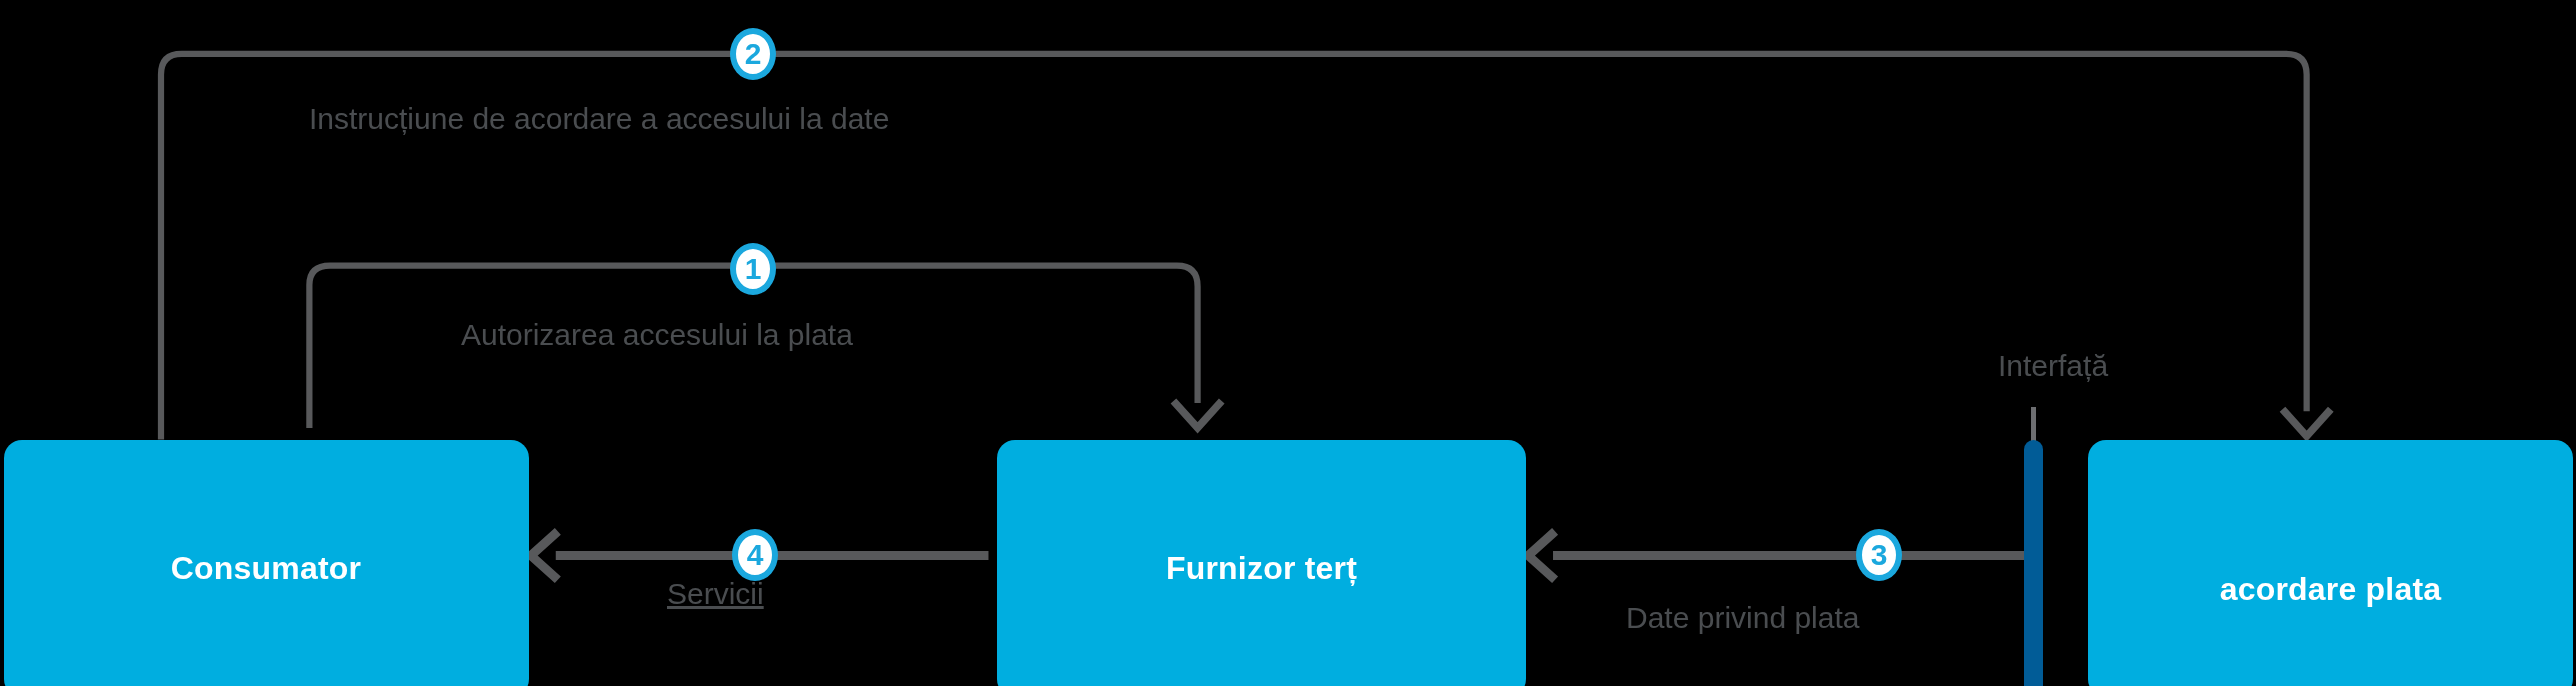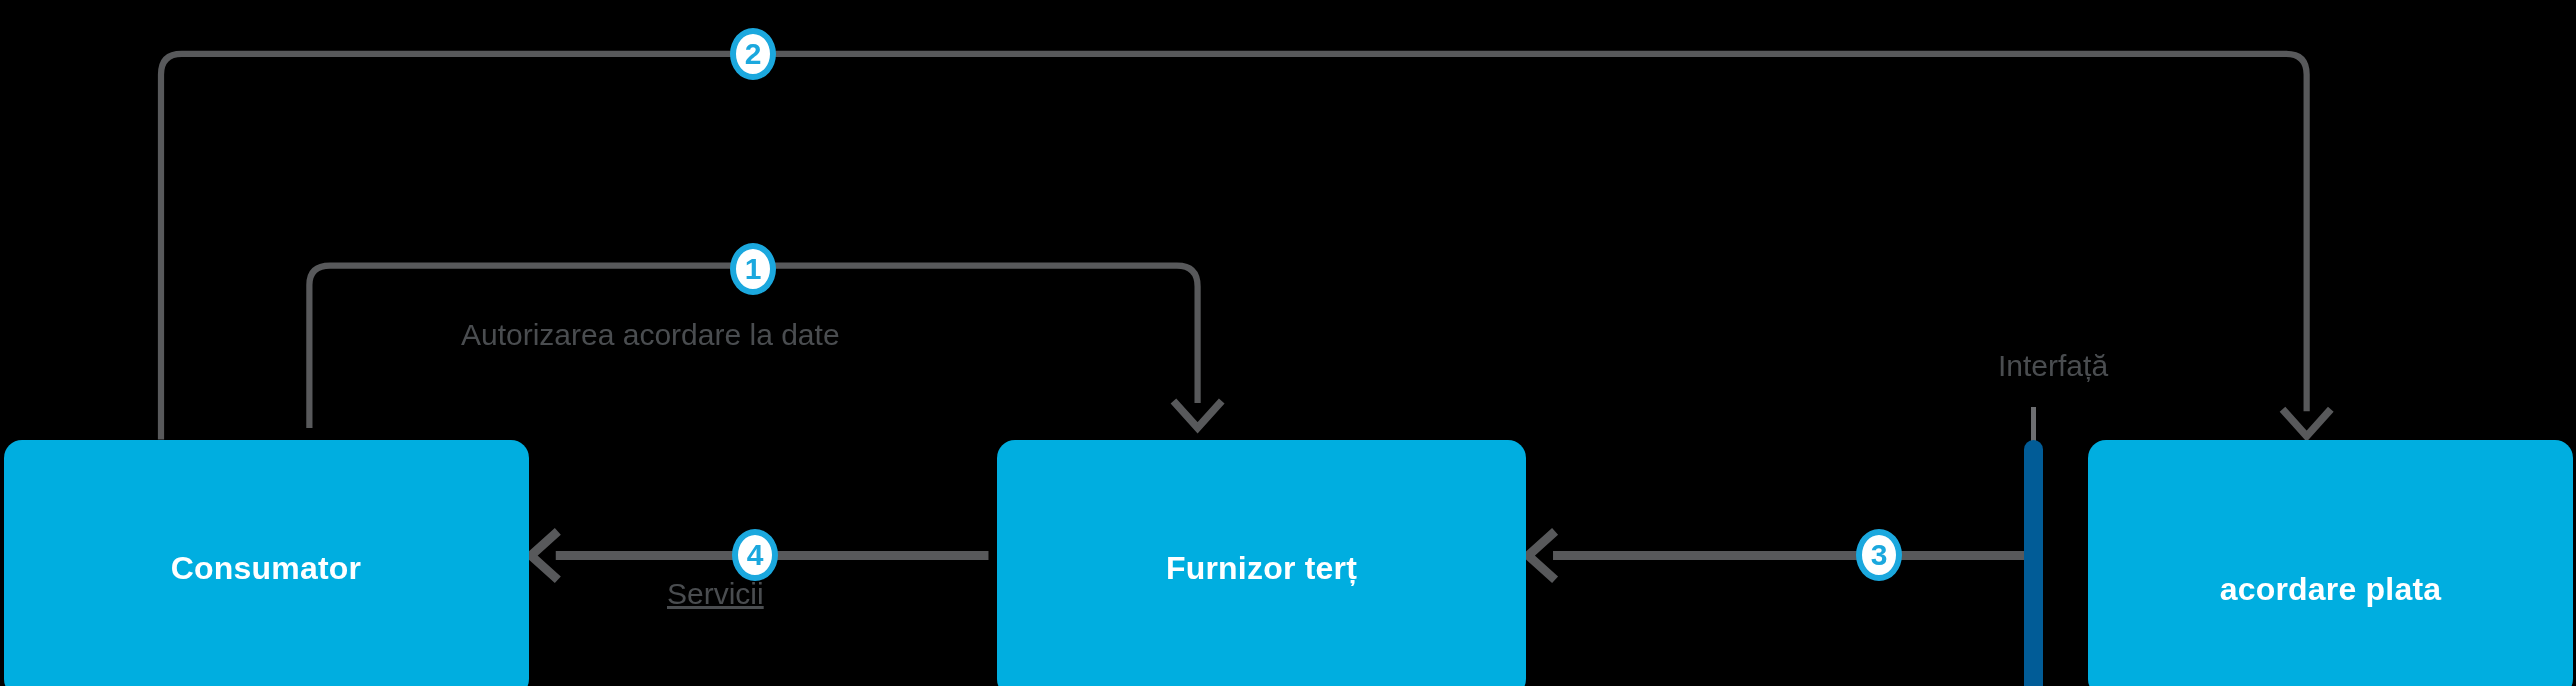--- a/index.html
+++ b/index.html
@@ -143,18 +143,20 @@
   <div id="badge-2" class="badge">
     <span>2</span>
   </div>
   <div id="badge-3" class="badge">
     <span>3</span>
   </div>
   <div id="badge-4" class="badge">
     <span>4</span>
   </div>
 
-  <div id="label-step1" class="caption">Autorizarea acordare la date</div>
+  <div id="label-step2" class="caption">Instrucțiune de acordare a accesului la date</div>
+  <div id="label-step1" class="caption">Autorizarea accesului la plata</div>
   <div id="label-step4" class="caption">Servicii</div>
+  <div id="label-step3" class="caption">Date privind plata</div>
   <div id="label-interface" class="caption">Interfață</div>
 
 </div>
 
 
 </body></html>

